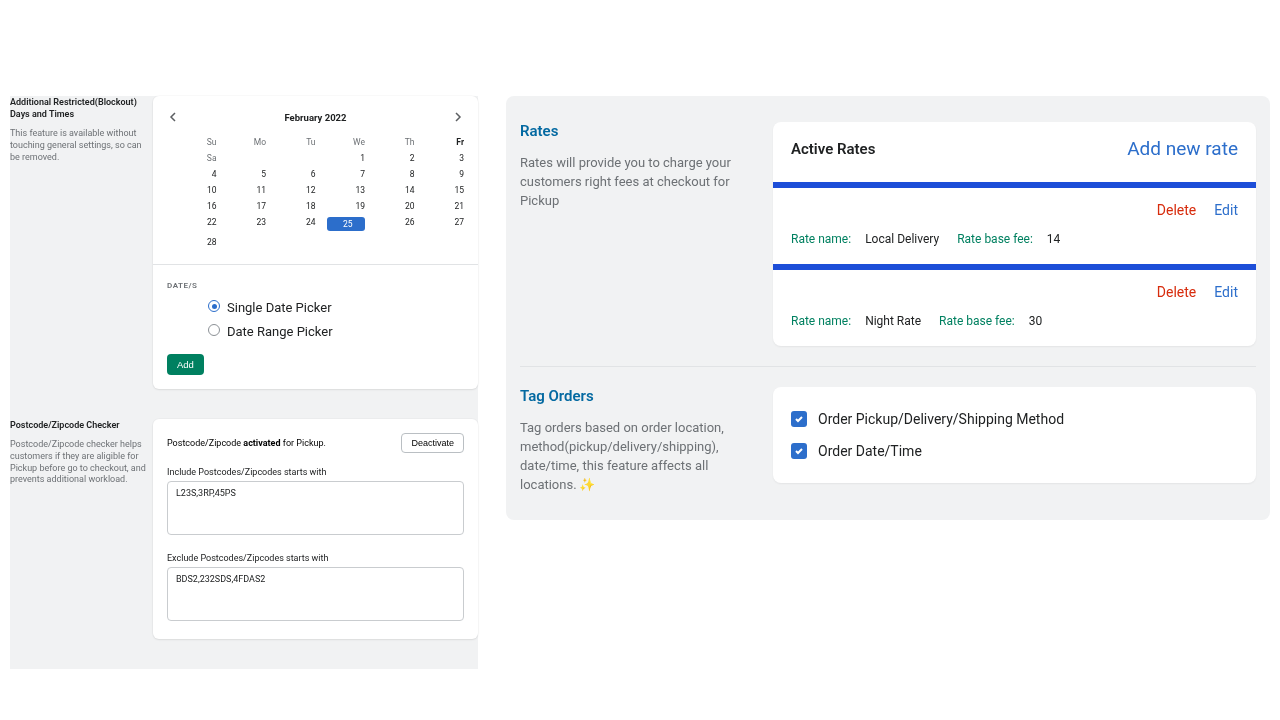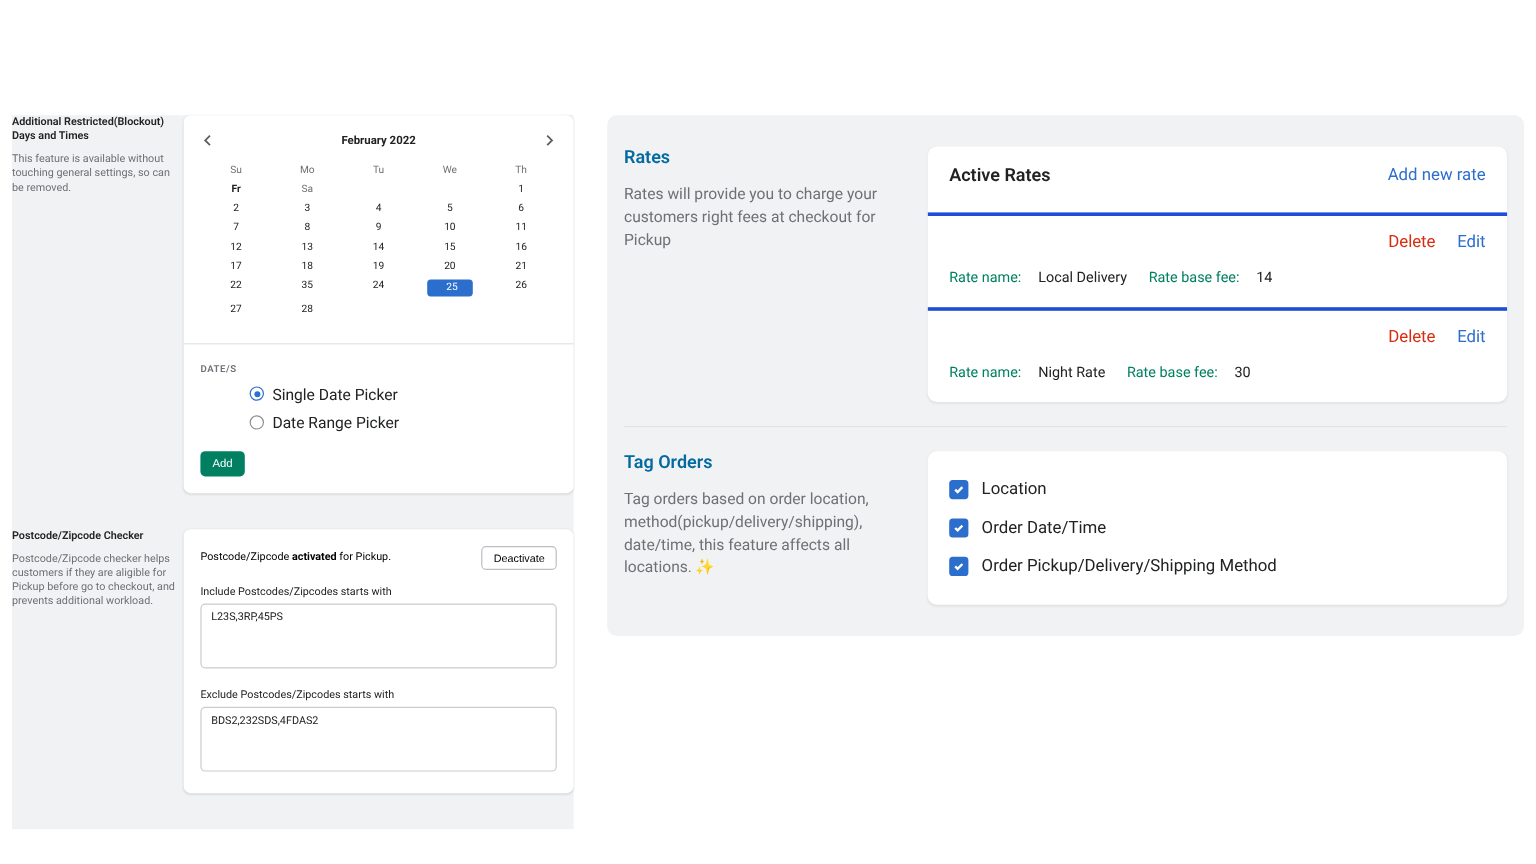--- a/index.html
+++ b/index.html
@@ -57,22 +57,22 @@
     cursor: pointer;
   }
   .cal-arrow svg { width: 10px; height: 10px; }
   .cal-title {
     font-size: 9.5px;
     font-weight: 700;
     color: #202223;
   }
   .cal-grid {
     display: grid;
-    grid-template-columns: repeat(5, 1fr);
-    text-align: center;
+    grid-template-columns: repeat(6, 1fr);
+    text-align: right;
     font-size: 8.5px;
     color: #202223;
   }
   .cal-dow {
     color: #6d7175;
     padding: 3px 0;
     font-size: 8.5px;
   }
   .cal-dow.bold { font-weight: 700; color: #202223; }
   .cal-cell {
@@ -207,25 +207,25 @@
     align-items: center;
     padding: 15px 18px 22px;
   }
   .rates-header-title {
     font-size: 15px;
     font-weight: 600;
     color: #202223;
   }
   .add-new-rate {
     color: #2c6ecb;
-    font-size: 14px;
+    font-size: 19px;
     cursor: pointer;
   }
   .rate-row {
-    border-top: 3px solid #1d4ed8;
+    border-top: 6px solid #1d4ed8;
     padding: 14px 18px 18px;
   }
   .rate-actions {
     display: flex;
     justify-content: flex-end;
     gap: 18px;
     font-size: 14px;
     margin-bottom: 14px;
   }
   .delete-link { color: #d72c0d; cursor: pointer; }
@@ -311,21 +311,21 @@
           <div class="cal-cell">13</div>
           <div class="cal-cell">14</div>
           <div class="cal-cell">15</div>
           <div class="cal-cell">16</div>
           <div class="cal-cell">17</div>
           <div class="cal-cell">18</div>
           <div class="cal-cell">19</div>
           <div class="cal-cell">20</div>
           <div class="cal-cell">21</div>
           <div class="cal-cell">22</div>
-          <div class="cal-cell">35</div>
+          <div class="cal-cell">23</div>
           <div class="cal-cell">24</div>
           <div class="cal-cell selected"><span class="inner-span">25</span></div>
           <div class="cal-cell">26</div>
           <div class="cal-cell">27</div>
           <div class="cal-cell">28</div>
           <div class="cal-cell"></div>
           <div class="cal-cell"></div>
           <div class="cal-cell"></div>
           <div class="cal-cell"></div>
           <div class="cal-cell"></div>
@@ -418,35 +418,27 @@
       <div class="subtitle">Tag orders based on order location, method(pickup/delivery/shipping), date/time, this feature affects all locations. ✨</div>
     </div>
     <div class="right-content">
       <div class="tag-card" id="tags-list">
           <div class="check-row">
             <span class="check-box">
               <svg viewBox="0 0 10 10" fill="none" stroke="#fff" stroke-width="2">
                 <path d="M2 5 L4 7 L8 3"></path>
               </svg>
             </span>
-            <span>Location</span>
+            <span>Order Pickup/Delivery/Shipping Method</span>
           </div>
           <div class="check-row">
             <span class="check-box">
               <svg viewBox="0 0 10 10" fill="none" stroke="#fff" stroke-width="2">
                 <path d="M2 5 L4 7 L8 3"></path>
               </svg>
             </span>
             <span>Order Date/Time</span>
           </div>
-          <div class="check-row">
-            <span class="check-box">
-              <svg viewBox="0 0 10 10" fill="none" stroke="#fff" stroke-width="2">
-                <path d="M2 5 L4 7 L8 3"></path>
-              </svg>
-            </span>
-            <span>Order Pickup/Delivery/Shipping Method</span>
-          </div>
         </div>
     </div>
   </div>
 
 </div>
 
 </body></html>

